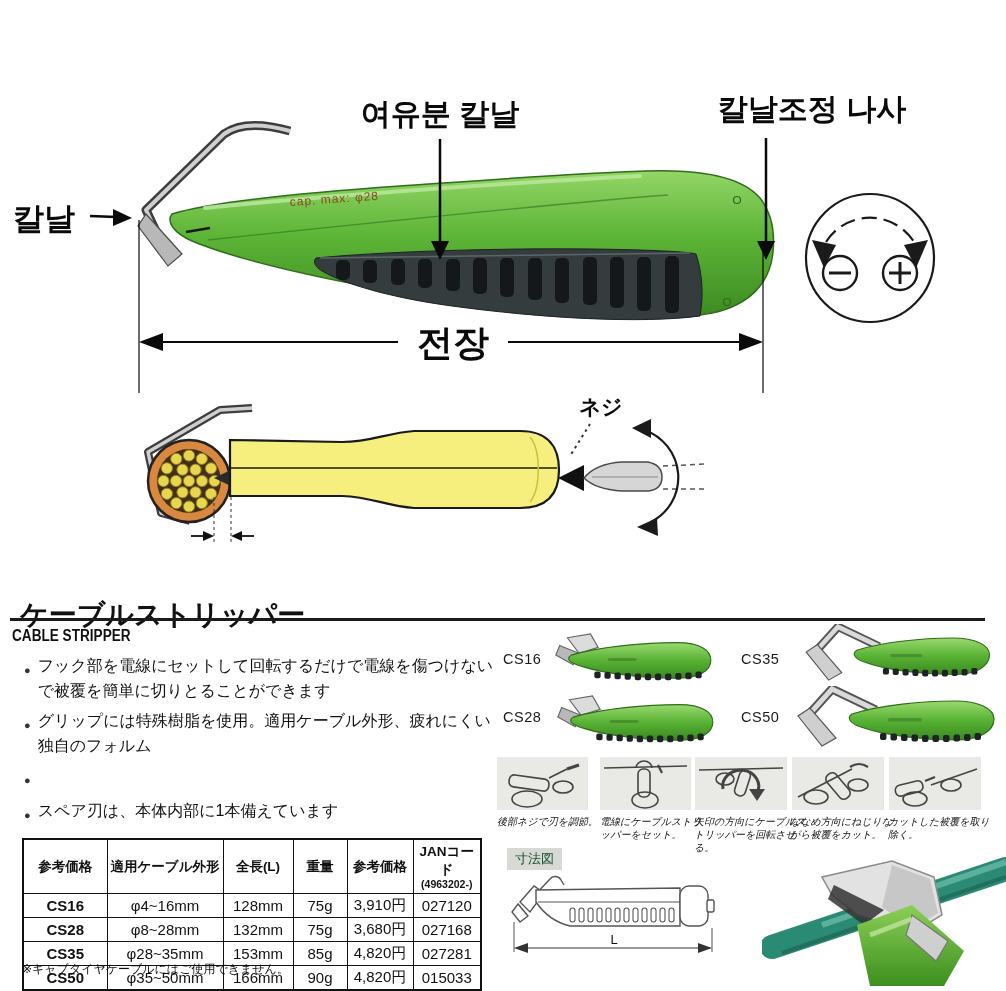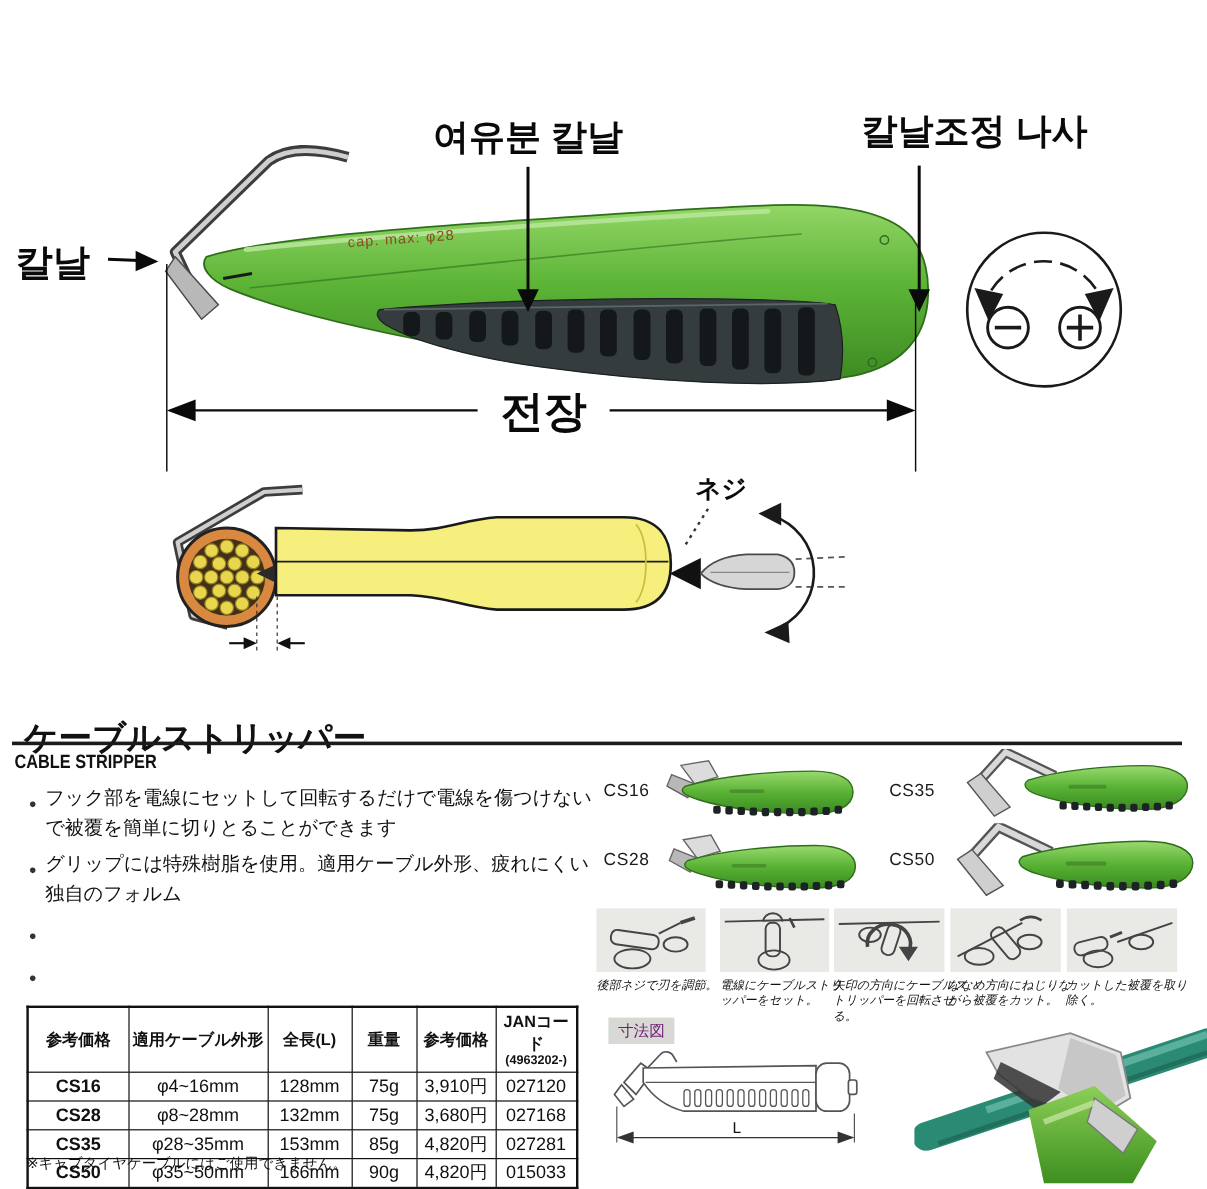--- a/index.html
+++ b/index.html
@@ -27,21 +27,21 @@
     border:2.4px solid #111; font-size:15px; }
   table.spec th, table.spec td { border:1.5px solid #111; overflow:hidden; }
   table.spec thead th { font-size:13.5px; font-weight:bold; padding:3px 0; height:30px; vertical-align:middle; }
   table.spec td { height:24px; padding:1px 0; }
   .code-cell { font-weight:bold; font-size:15px; }
   .jan-sub { display:block; font-size:10.5px; font-weight:bold; margin-top:-1px; }
   .footnote { font-size:12px; color:#111; }
   .prod-label { font-size:14.5px; color:#1a1a1a; letter-spacing:.5px; }
   .step-box { background:#e9e9e6; }
   .step-caption { font-size:10px; line-height:13px; color:#111; width:104px;font-style:italic; }
-  .dim-label { background:#d8d8d5; font-size:13px; padding:2px 8px; color:#701a75; }
+  .dim-label { background:#d8d8d5; font-size:13px; padding:2px 8px; color:#14532d; }
   svg text { font-family:"Liberation Sans","DejaVu Sans",sans-serif; }
 </style>
 </head>
 <body>
 
 <div class="page">
 
   <svg class="abs" style="left:0;top:0" width="1006" height="560" viewBox="0 0 1006 560">
     <defs>
       <linearGradient id="bodyGrad" x1="0" y1="0" x2="0" y2="1">
@@ -215,20 +215,21 @@
     </div>
     <div class="bullet">
       <span class="dot">●</span>
       <div>グリップには特殊樹脂を使用。適用ケーブル外形、疲れにくい独自のフォルム</div>
     </div>
     <div class="bullet">
       <span class="dot">●</span>
     </div>
     <div class="bullet">
       <span class="dot">●</span>
+      <div>スペア刃は、本体内部に1本備えています</div>
     </div>
   </div>
 
   <table class="spec abs" style="left:22px;top:838px">
     <colgroup>
       <col style="width:84px">
         <col style="width:116px">
         <col style="width:70px">
       <col style="width:54px">
         <col style="width:66px">

